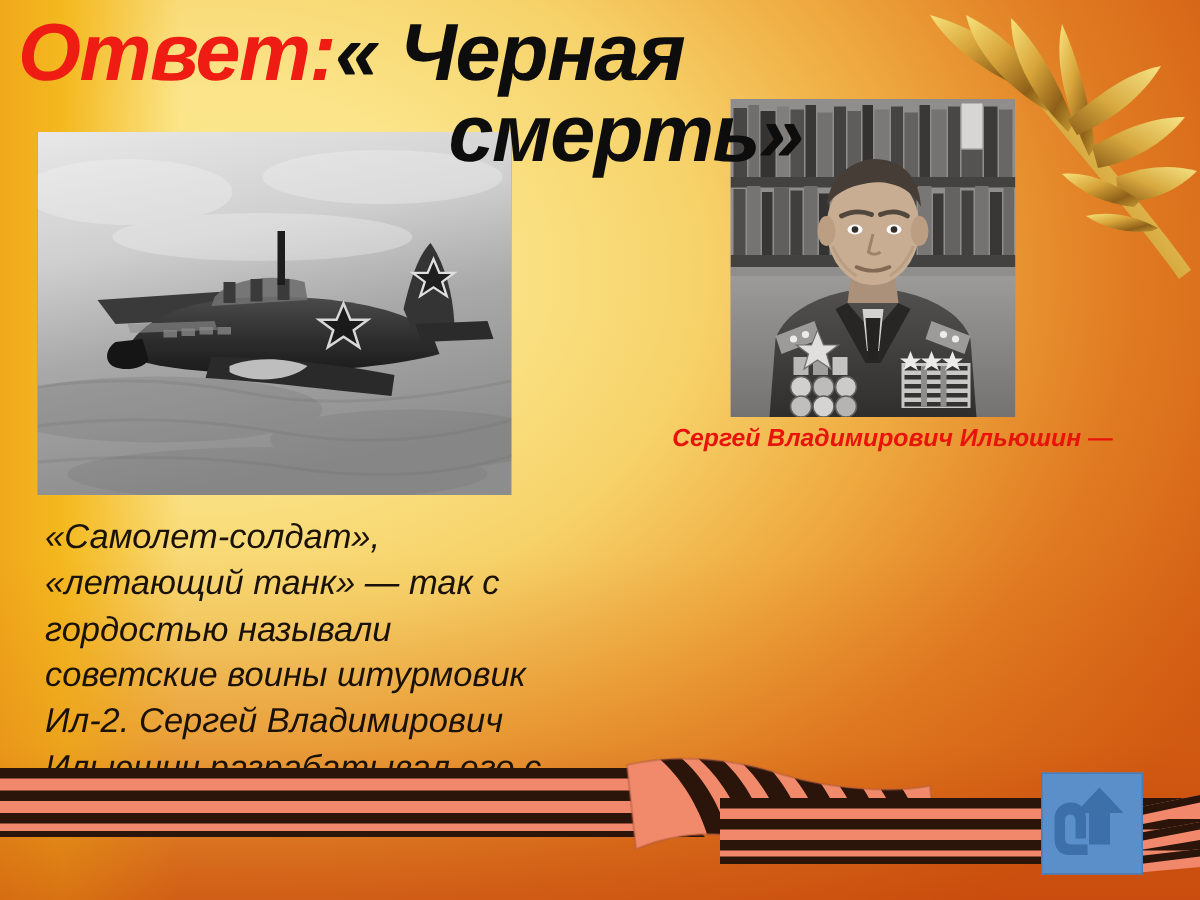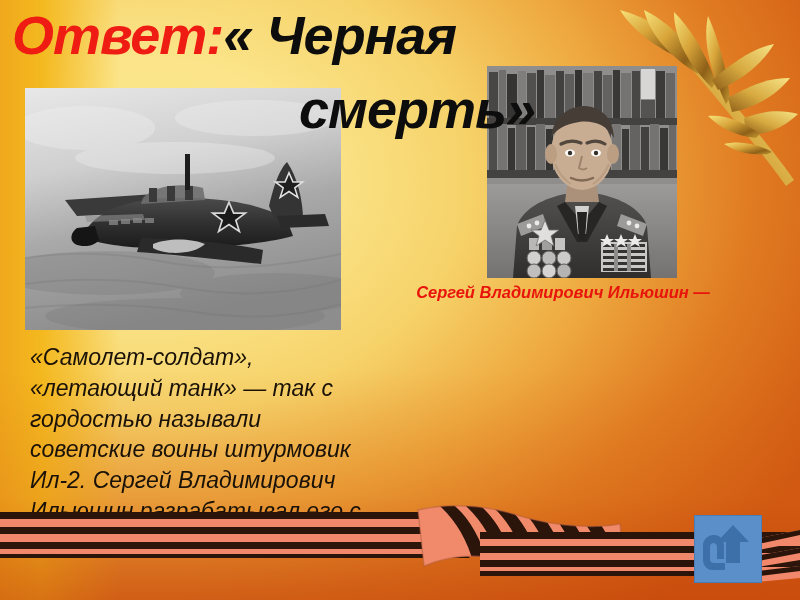--- a/index.html
+++ b/index.html
@@ -47,21 +47,21 @@
     line-height: 1.0;
     z-index: 6;
   }
   .title-line {
     white-space: nowrap;
     font-size: 54px;
     font-weight: bold;
     font-style: italic;
     letter-spacing: -1px;
   }
-  #title-line2 { text-align: center; margin-top: 20px; padding-left: 150px; }
+  #title-line2 { text-align: center; margin-top: 0; padding-left: 150px; }
   .title-red   { color: #ee1c12; }
   .title-black { color: #0d0d0d; }
 
   
   #laurel {
     position: absolute;
     right: -6px;
     top: -6px;
     width: 190px;
     height: 200px;
@@ -98,21 +98,21 @@
     font-size: 23px;
     font-style: italic;
     font-weight: normal;
     line-height: 1.34;
     color: #1a1208;
     z-index: 6;
     text-align: left;
   }
   #text-right {
     position: absolute;
-    left: 404px;
+    left: 436px;
     top: 282px;
     width: 318px;
     font-size: 16.5px;
     font-style: italic;
     line-height: 1.30;
     color: #140d05;
     text-align: center;
     z-index: 6;
   }
   #portrait-name {

